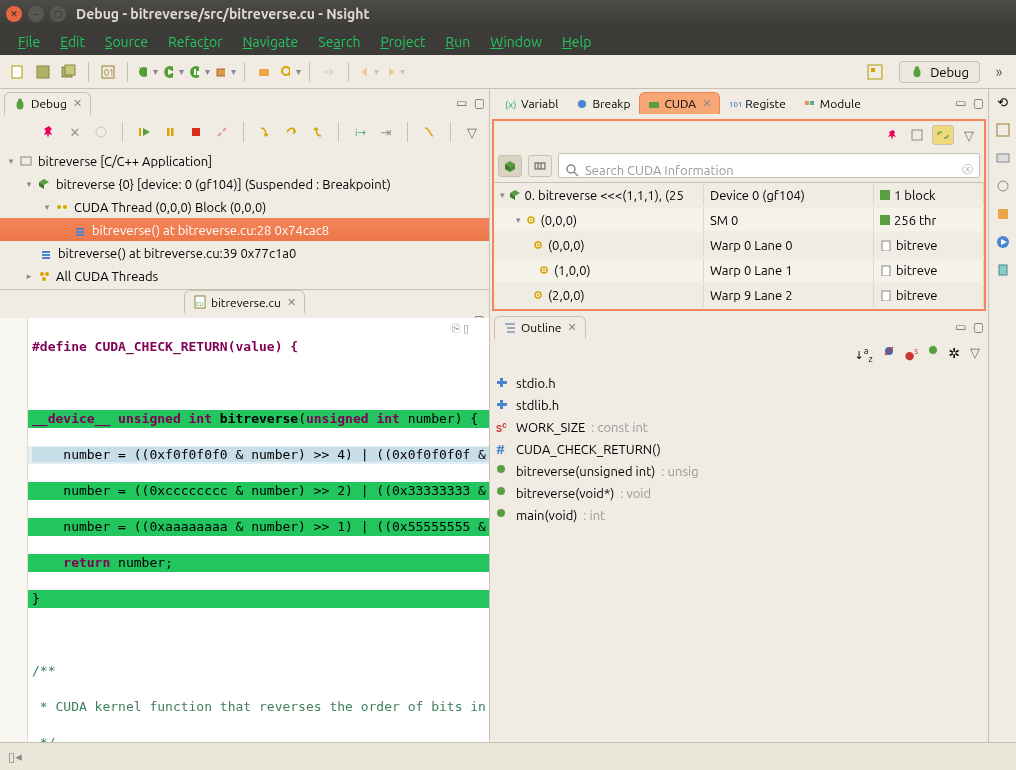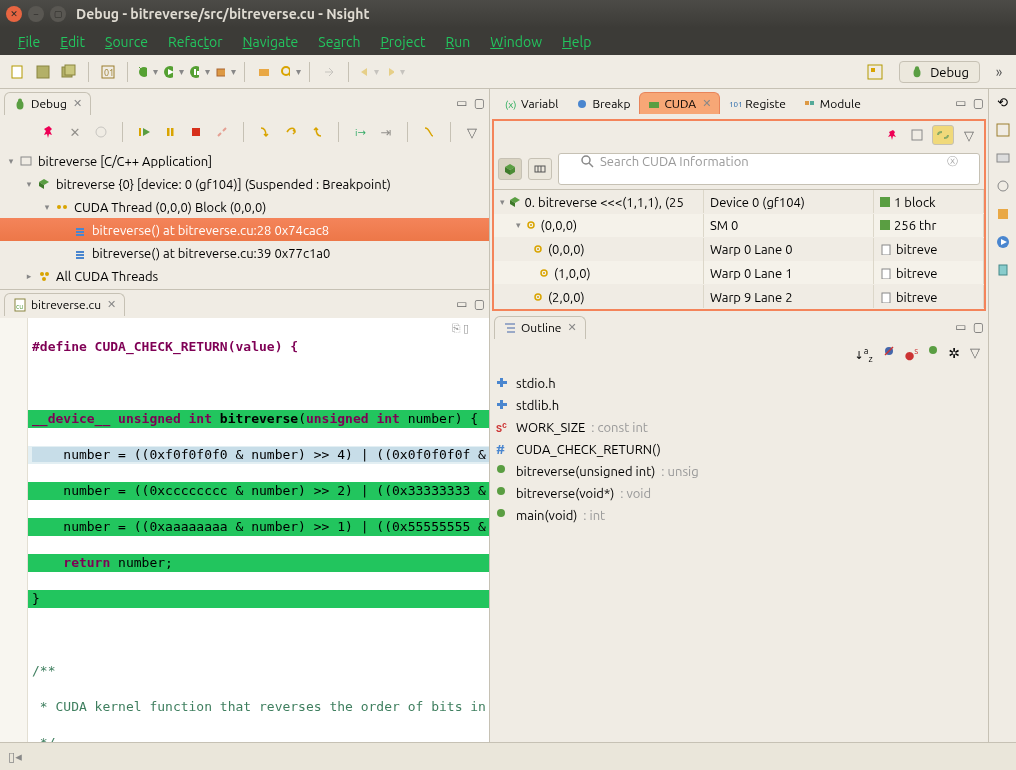--- a/index.html
+++ b/index.html
@@ -48,29 +48,29 @@
 .tree-row.selected{background:linear-gradient(#f4845a,#ed7748);color:#fff;}
 .tree-toggle{width:14px;text-align:center;color:#888;font-size:9px;}
 .tree-icon{width:16px;height:16px;margin-right:4px;display:inline-flex;align-items:center;justify-content:center;}
 
 
 .cuda-panel{border:2px solid #f4845a;margin:2px;height:192px;display:flex;flex-direction:column;}
 .cuda-topctrls{display:flex;justify-content:flex-end;padding:4px 6px;gap:6px;align-items:center;}
 .cuda-searchbar{display:flex;align-items:center;padding:4px;gap:6px;}
 .cuda-modebtn{width:24px;height:22px;border:1px solid #c6c1b4;border-radius:3px;display:flex;align-items:center;justify-content:center;background:#ece8dd;}
 .cuda-modebtn.active{background:#d9d3c2;}
-.cuda-search{flex:1;height:32px;border:1px solid #c6c1b4;border-radius:3px;display:flex;align-items:flex-start;padding:0 21px;gap:6px;background:#fff;color:#999;}
+.cuda-search{flex:1;height:25px;border:1px solid #c6c1b4;border-radius:3px;display:flex;align-items:flex-end;padding:0 6px;gap:6px;background:#fff;color:#999;}
 .cuda-grid{flex:1;display:grid;grid-template-columns:210px 170px 1fr;overflow:hidden;font-size:13px;border-top:1px solid #c6c1b4;}
 .cuda-cell{border-right:1px solid #dcd7c9;padding:3px 6px;display:flex;align-items:center;gap:4px;height:23px;overflow:hidden;white-space:nowrap;}
 .cuda-cell.odd{background:#f5f2ea;}
 .chip{width:10px;height:10px;background:#5a9e42;display:inline-block;}
 
 
 .editor-view{flex:1;display:flex;flex-direction:column;}
-.editor-tabs{display:flex;align-items:center;height:28px;padding:0 4px;}
+.editor-tabs{display:flex;align-items:center;height:28px;padding:0 4px;flex-direction:column;}
 .editor-body{flex:1;display:flex;background:#fff;position:relative;overflow:hidden;}
 .gutter{width:28px;background:#f8f6f0;border-right:1px solid #e3dfd3;}
 .codearea{flex:1;font-family:"DejaVu Sans Mono","Liberation Mono",monospace;font-size:13px;line-height:18px;padding:2px 0;white-space:pre;overflow:hidden;}
 .codeline{padding-left:4px;height:18px;}
 .hl-block{background:#22c55e;}
 .hl-cur{background:#e3eff3;}
 .sel-text{background:#c7dde8;}
 .kw{color:#7f0055;font-weight:bold;}
 .pp{color:#7f0055;font-weight:bold;}
 .cmt{color:#3f7f5f;}
@@ -333,21 +333,21 @@
             <span class="tree-toggle"></span>
             <span class="tree-icon">
               <svg width="14" height="14">
                 <rect x="3" y="5" width="8" height="2" fill="#4a86cf"></rect>
                 <rect x="3" y="8" width="8" height="2" fill="#4a86cf"></rect>
                 <rect x="3" y="11" width="8" height="2" fill="#4a86cf"></rect>
               </svg>
             </span>
             <span>bitreverse() at bitreverse.cu:28 0x74cac8</span>
           </div>
-          <div class="tree-row" style="padding-left: 58px;">
+          <div class="tree-row" style="padding-left: 24px;">
             <span class="tree-toggle"></span>
             <span class="tree-icon">
               <svg width="14" height="14">
                 <rect x="3" y="5" width="8" height="2" fill="#4a86cf"></rect>
                 <rect x="3" y="8" width="8" height="2" fill="#4a86cf"></rect>
                 <rect x="3" y="11" width="8" height="2" fill="#4a86cf"></rect>
               </svg>
             </span>
             <span>bitreverse() at bitreverse.cu:39 0x77c1a0</span>
           </div>

